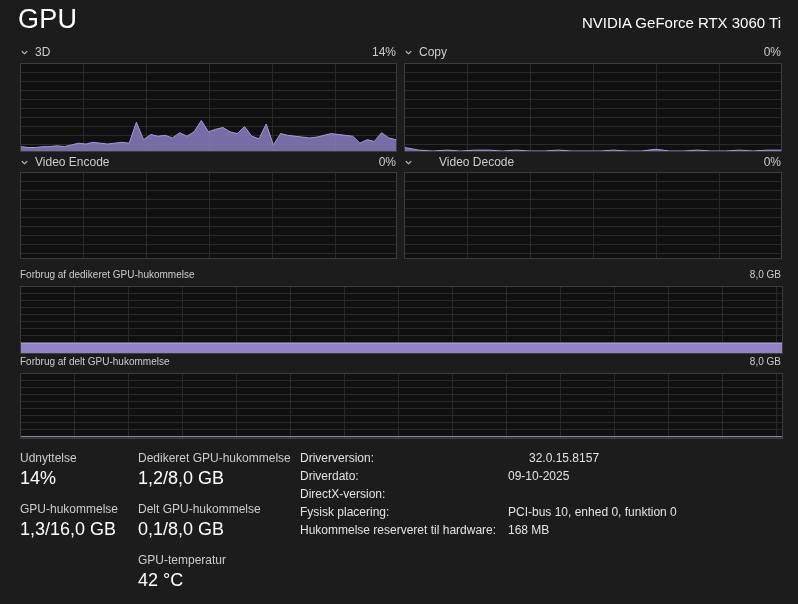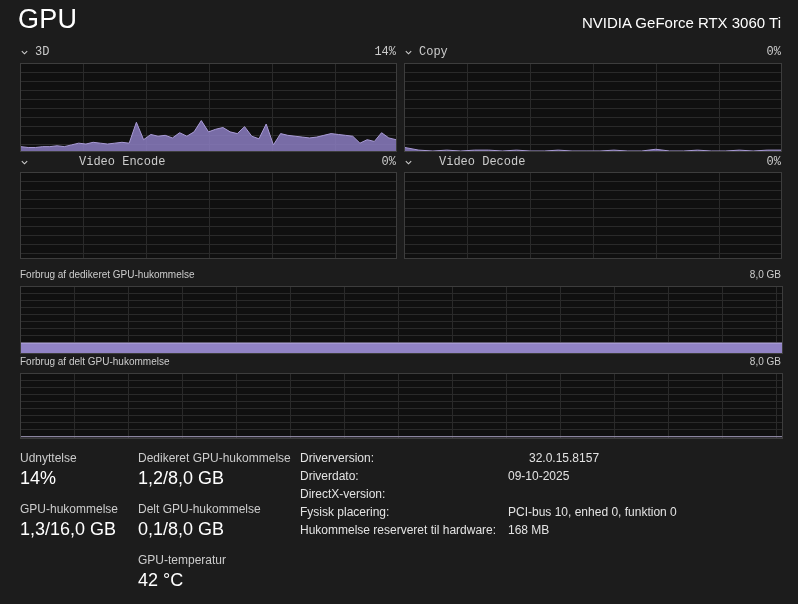--- a/index.html
+++ b/index.html
@@ -12,21 +12,21 @@
   .abs{position:absolute;}
   .page-title{
     left:18px;top:4px;font-size:27px;font-weight:400;color:var(--text-primary,#fff);
     letter-spacing:0.2px;
   }
   .device-name{
     right:17px;top:14px;font-size:15px;color:var(--text-primary,#fff);
   }
   .chart-header{
     display:flex;align-items:center;height:16px;
-    font-size:12px;color:var(--text-secondary,#ccc);font-family:Liberation Mono, monospace;
+    font-size:12px;color:var(--text-secondary,#ccc);
   }
   .chart-header .chev{display:inline-flex;margin-right:6px;margin-top:1px;}
   .chart-header .chart-value{margin-left:auto;}
   .mem-header{
     display:flex;align-items:center;height:15px;
     font-size:10px;color:var(--text-secondary,#ccc);
   }
   .mem-header .chart-value{margin-left:auto;}
   .chart{
     background-color:var(--chart-bg,#111);
@@ -78,21 +78,21 @@
   <span>Copy</span>
   <span class="chart-value">0%</span>
 </div>
 <div class="abs chart" style="left:404px;top:63px;width:376px;height:87px;">
     <svg viewBox="0 0 100 100" preserveAspectRatio="none">
       <polygon points="0,100 0.00,96.00 3.70,99.00 7.41,100.00 11.11,99.00 14.81,100.00 18.52,99.00 22.22,99.00 25.93,100.00 29.63,99.00 33.33,100.00 37.04,100.00 40.74,99.00 44.44,100.00 48.15,100.00 51.85,100.00 55.56,99.00 59.26,100.00 62.96,100.00 66.67,98.00 70.37,100.00 74.07,100.00 77.78,99.00 81.48,100.00 85.19,100.00 88.89,99.00 92.59,100.00 96.30,99.00 100.00,99.00 100,100" fill="#8b7cc1" fill-opacity="0.85"></polygon>
       <polyline points="0.00,96.00 3.70,99.00 7.41,100.00 11.11,99.00 14.81,100.00 18.52,99.00 22.22,99.00 25.93,100.00 29.63,99.00 33.33,100.00 37.04,100.00 40.74,99.00 44.44,100.00 48.15,100.00 51.85,100.00 55.56,99.00 59.26,100.00 62.96,100.00 66.67,98.00 70.37,100.00 74.07,100.00 77.78,99.00 81.48,100.00 85.19,100.00 88.89,99.00 92.59,100.00 96.30,99.00 100.00,99.00" fill="none" stroke="#a99bd6" stroke-width="1" vector-effect="non-scaling-stroke"></polyline>
     </svg>
   </div>
 
-<div class="abs chart-header" style="left:20px;top:154px;width:376px;gap:44px;">
+<div class="abs chart-header" style="left:20px;top:154px;width:376px;">
   <span class="chev">
       <svg width="9" height="9" viewBox="0 0 10 10">
         <polyline points="2,3.5 5,6.5 8,3.5" fill="none" stroke="#cccccc" stroke-width="1.2"></polyline>
       </svg>
     </span>
   <span>Video Encode</span>
   <span class="chart-value">0%</span>
 </div>
 <div class="abs chart" style="left:20px;top:172px;width:375px;height:85px;"></div>
 

